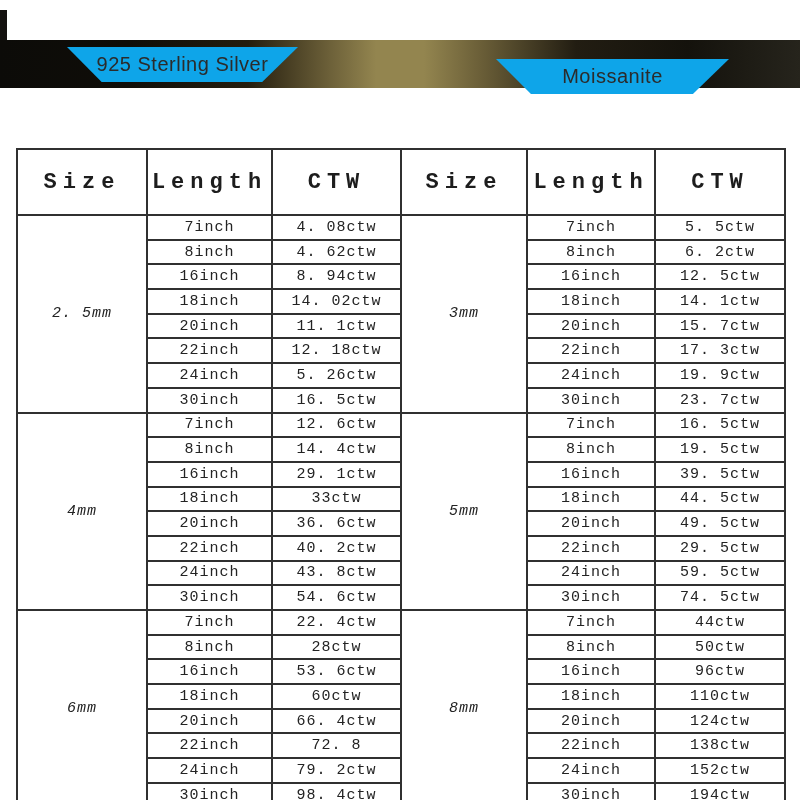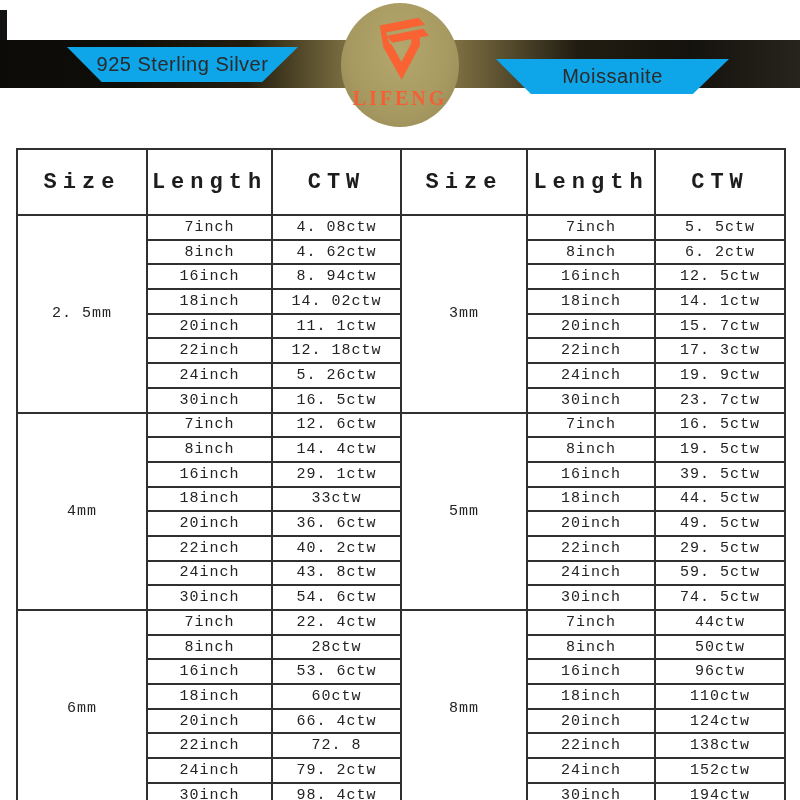--- a/index.html
+++ b/index.html
@@ -38,44 +38,33 @@
   .sheet { padding: 16px 16px; }
   table.spec {
     width: 768px; border-collapse: collapse; table-layout: fixed;
     font-family: "Liberation Mono", monospace; color: #232323;
   }
   table.spec th, table.spec td { border: 2px solid #303030; text-align: center; padding: 0; }
   table.spec th {
     height: 64px; font-size: 22px; font-weight: bold; letter-spacing: 6px; color: #1d1d1d;
   }
   table.spec td { height: 22.7px; font-size: 15px; letter-spacing: 1px; font-weight: 500; }
-  td.size-cell { font-size: 15px; }
+  td.size-cell { font-size: 15px; font-style: italic; }
 </style>
 </head>
 <body>
 
 <div class="banner">
   <div class="corner-sliver"></div>
   <div class="band"></div>
   <div class="ribbon left">
     <span>925 Sterling Silver</span>
   </div>
   <div class="ribbon right">
     <span>Moissanite</span>
-  </div>
-  <div class="logo">
-    <svg width="78" height="74" viewBox="0 0 100 92">
-      <g fill="#f96233" stroke="none">
-        <polygon points="24,16 74,6 82,15 32,25"></polygon>
-        <polygon points="33,29 80,20 87,29 40,38"></polygon>
-        <polygon points="24,16 32,25 38,42 29,46"></polygon>
-      </g>
-      <path d="M34 42 L52 74 L70 40 L70 24" fill="none" stroke="#f96233" stroke-width="11"></path>
-    </svg>
-    <div class="logo-text">LIFENG</div>
   </div>
 </div>
 
 <div class="sheet">
   <table class="spec">
     <colgroup>
       <col style="width:130px">
         <col style="width:125px">
         <col style="width:129px">
       <col style="width:126px">

